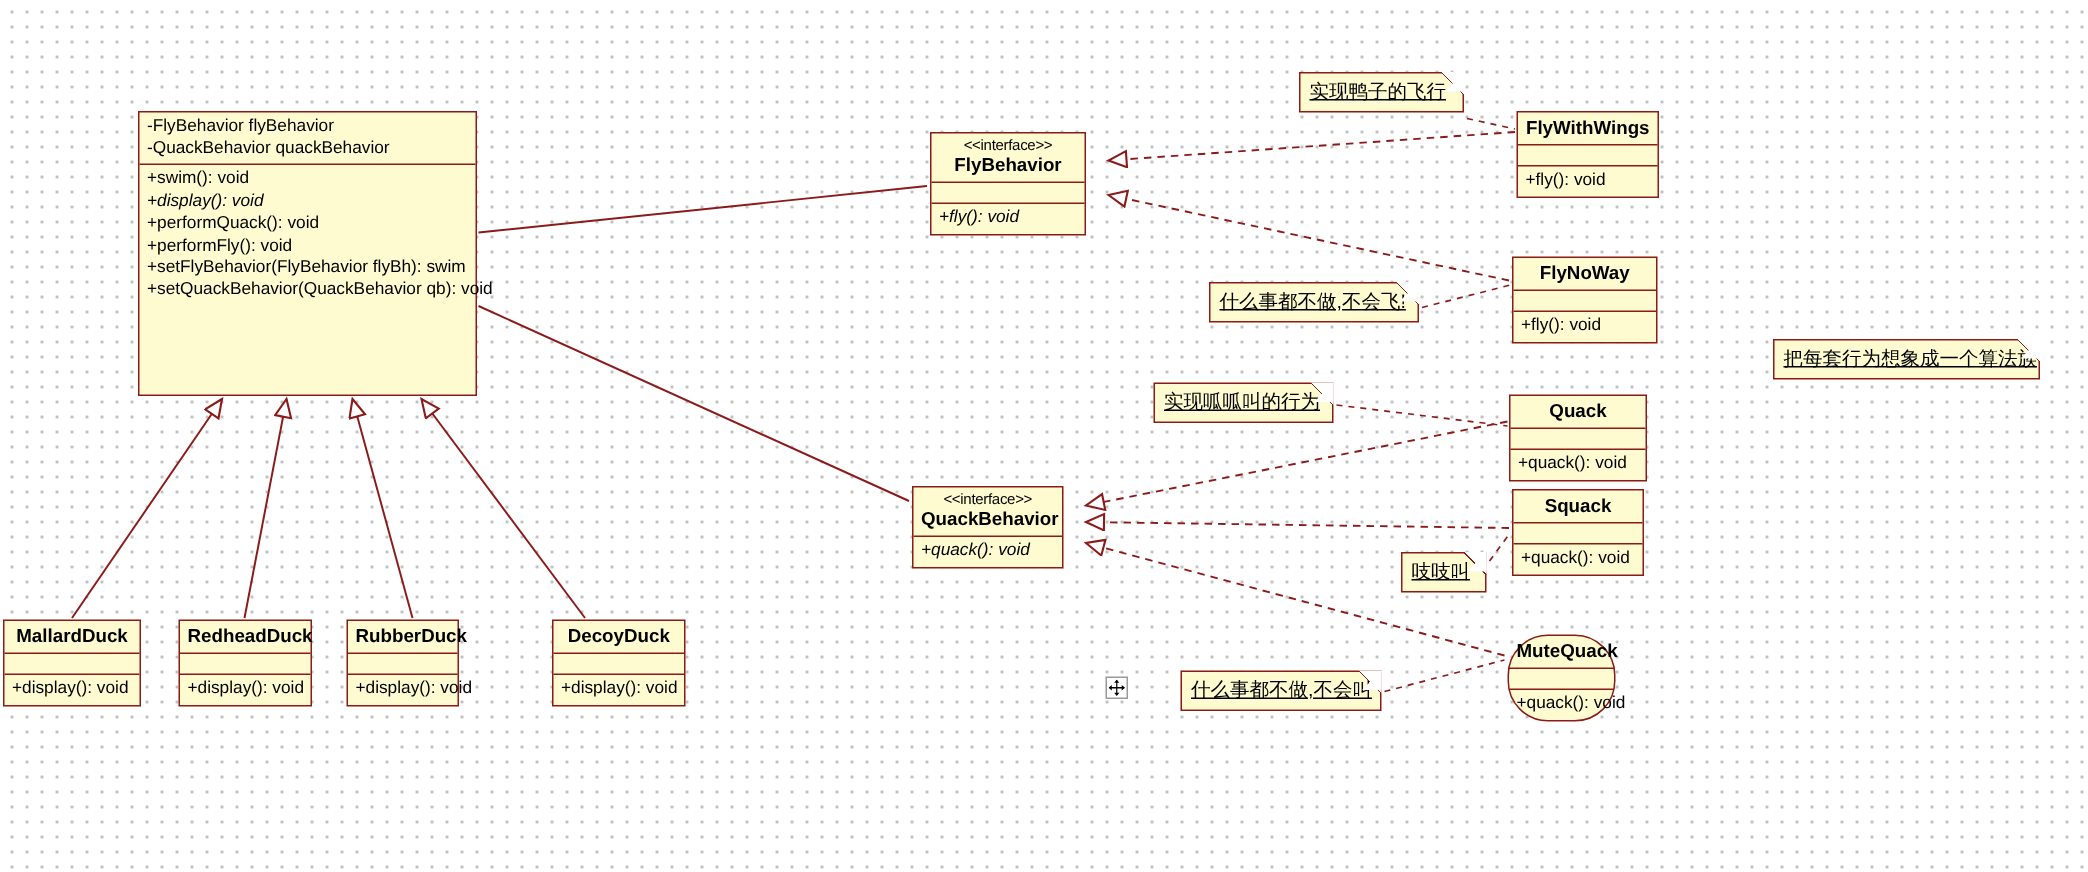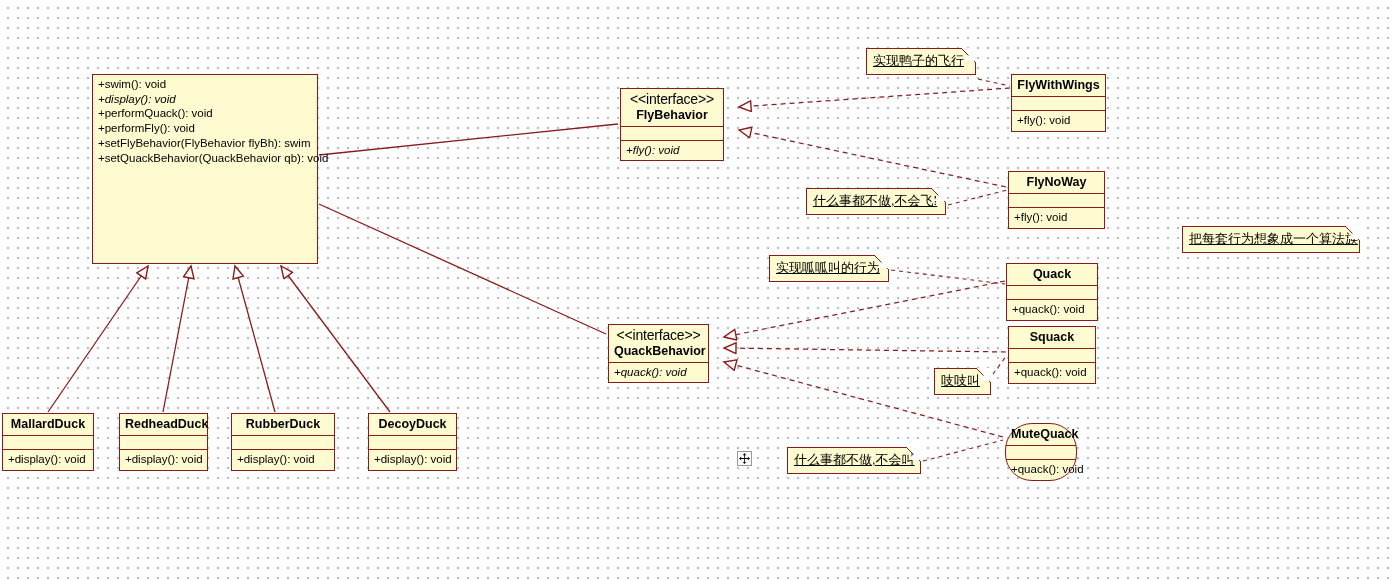--- a/index.html
+++ b/index.html
@@ -49,21 +49,21 @@
   .uml .title {
     text-align: center;
     font-weight: bold;
     font-size: 12.5px;
     padding: 3px 5px 4px 5px;
     line-height: 1.12;
   }
   .uml .title .stereo {
     display: block;
     font-weight: normal;
-    font-size: 14px;
+    font-size: 10px;
     letter-spacing: -0.2px;
   }
   .uml .empty {
     height: 14px;
     padding: 0;
   }
   .uml .row {
     line-height: 1.28;
     white-space: nowrap;
   }
@@ -157,20 +157,24 @@
       <line x1="978" y1="79" x2="1010" y2="86"></line>
       <line x1="948" y1="205" x2="1007" y2="190"></line>
       <line x1="891" y1="270" x2="1005" y2="284"></line>
       <line x1="993" y1="374" x2="1007" y2="355"></line>
       <line x1="923" y1="461" x2="1003" y2="440"></line>
     </g>
   </svg>
 
   <div class="uml" style="left:92px; top:74px; width:226px; height:190px;">
     <div class="sec">
+      <div class="row">-FlyBehavior flyBehavior</div>
+      <div class="row">-QuackBehavior quackBehavior</div>
+    </div>
+    <div class="sec">
       <div class="row">+swim(): void</div>
       <div class="row ital">+display(): void</div>
       <div class="row">+performQuack(): void</div>
       <div class="row">+performFly(): void</div>
       <div class="row">+setFlyBehavior(FlyBehavior flyBh): swim</div>
       <div class="row">+setQuackBehavior(QuackBehavior qb): void</div>
     </div>
   </div>
 
   <div class="uml" style="left:620px; top:88px; width:104px;">
@@ -243,21 +247,21 @@
   </div>
 
   <div class="uml" style="left:119px; top:413px; width:89px;">
     <div class="sec title">RedheadDuck</div>
     <div class="sec empty"></div>
     <div class="sec">
       <div class="row">+display(): void</div>
     </div>
   </div>
 
-  <div class="uml" style="left:231px; top:413px; width:104px;">
+  <div class="uml" style="left:231px; top:413px; width:75px;">
     <div class="sec title">RubberDuck</div>
     <div class="sec empty"></div>
     <div class="sec">
       <div class="row">+display(): void</div>
     </div>
   </div>
 
   <div class="uml" style="left:346px; top:413px; width:89px;margin-left:22px;">
     <div class="sec title">DecoyDuck</div>
     <div class="sec empty"></div>

